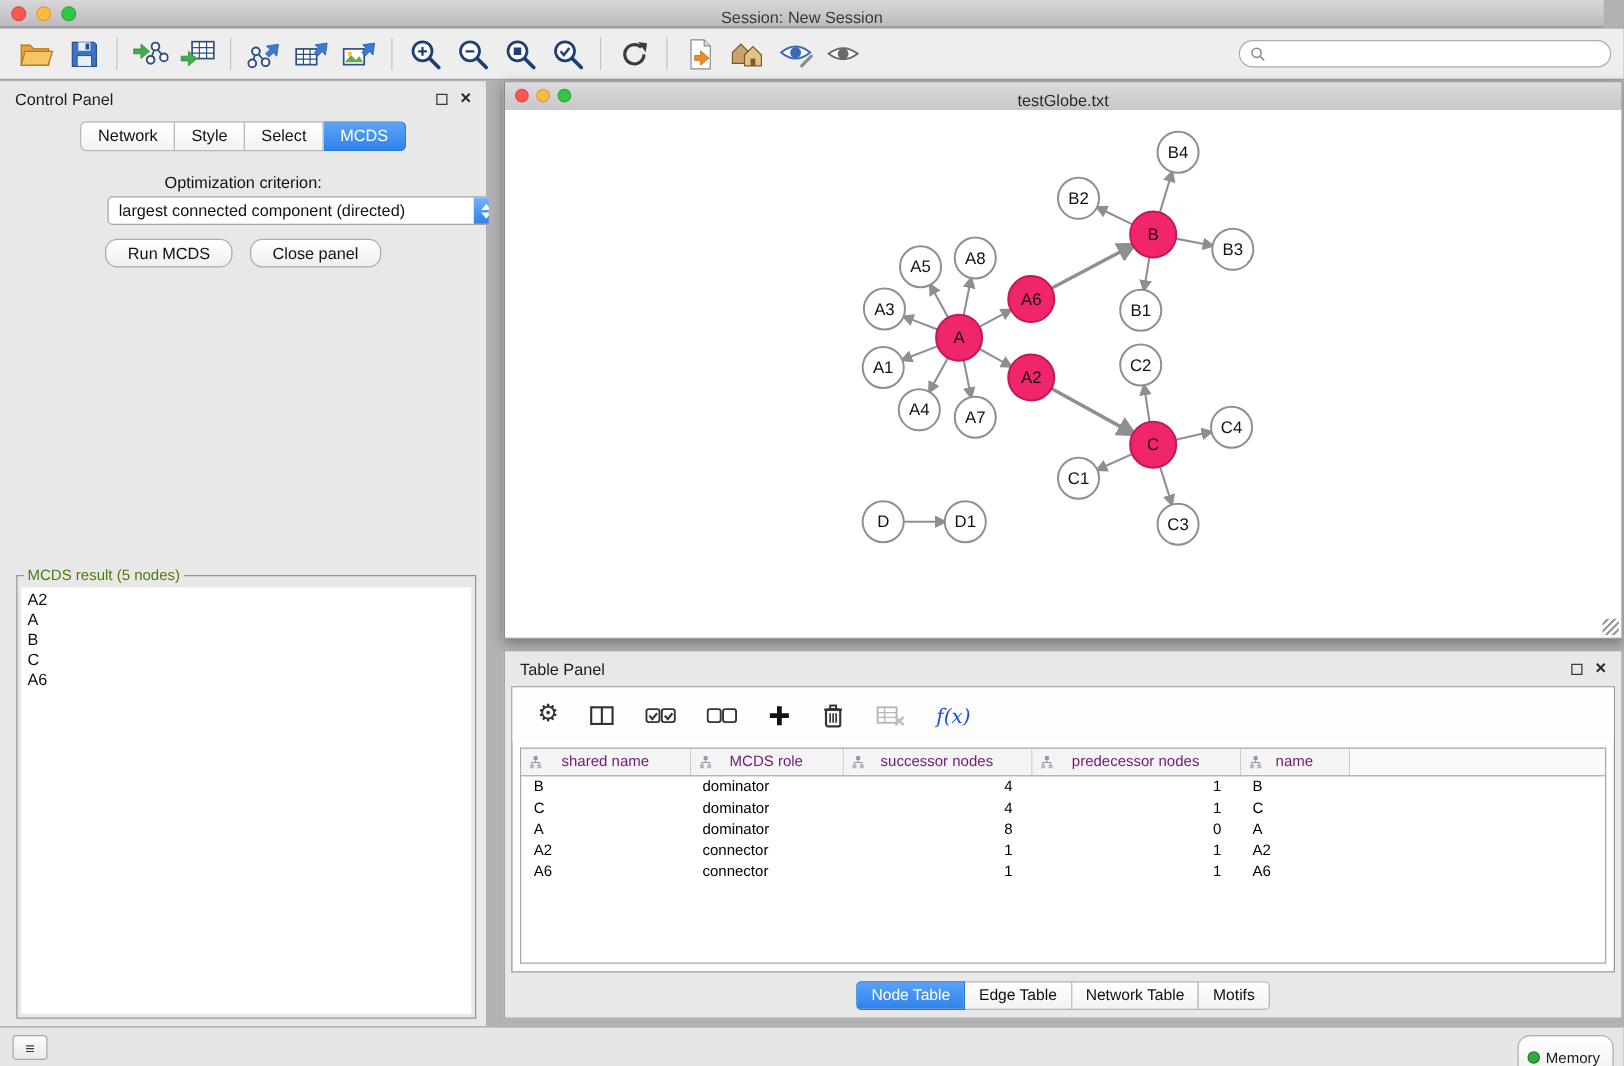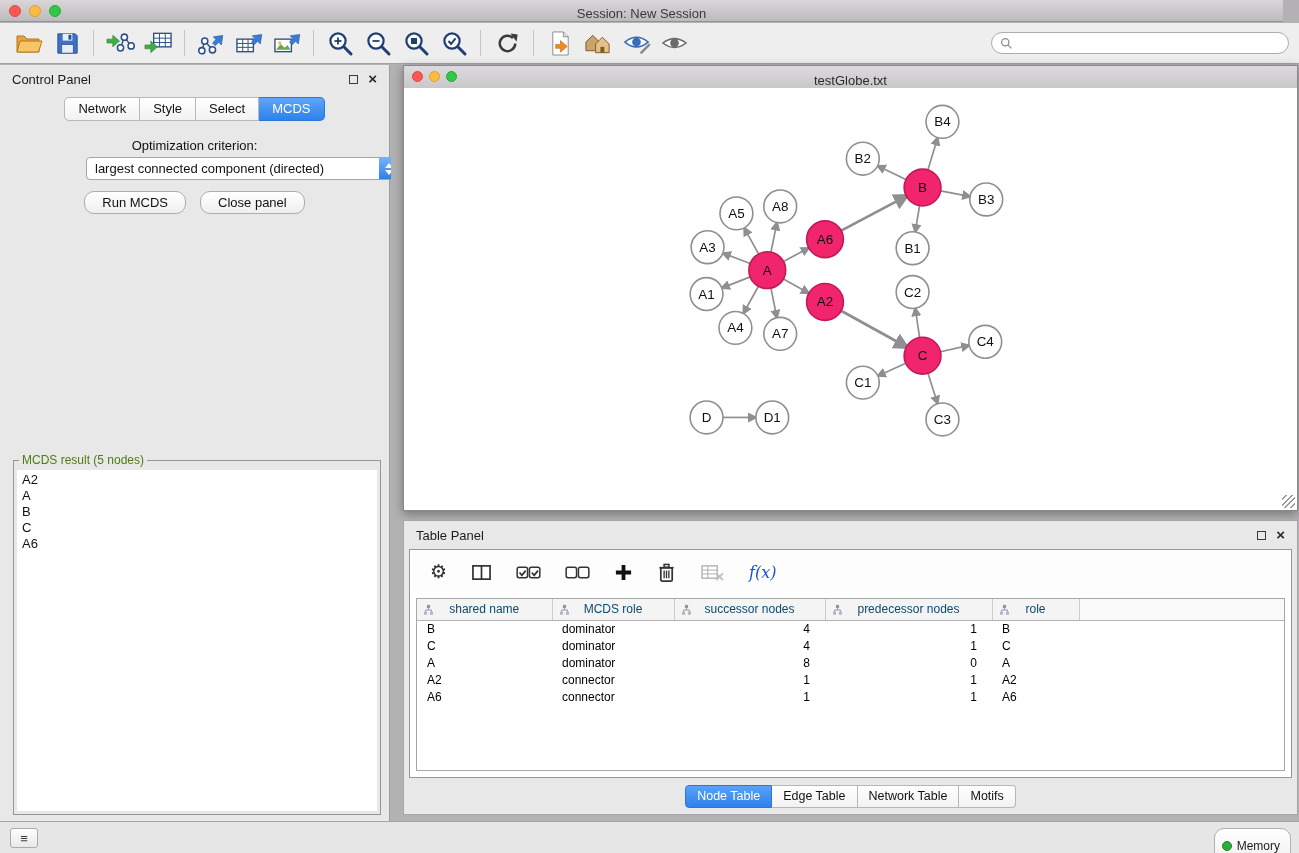--- a/index.html
+++ b/index.html
@@ -88,21 +88,21 @@
   .tp-toolbar { position:absolute; top:0; left:0; right:0; height:44px; background:#fdfdfd;
     display:flex; align-items:center; gap:24px; padding-left:20px; }
   .tp-tool { display:flex; align-items:center; justify-content:center; background:none; border:none; cursor:default; }
   .gear-glyph { font-size:19px; color:#2e2e2e; line-height:20px; }
   .fx-label { font-family:"DejaVu Serif",serif; font-style:italic; font-size:16px; color:#1d4ed8; }
 
   .table-wrap { position:absolute; top:48px; left:6px; right:6px; bottom:6px;
     border:1px solid #a8a6a8; background:#fff; overflow:hidden; }
   table.node-table { border-collapse:collapse; width:100%; table-layout:fixed; }
   table.node-table th { height:21px; background:#f4f4f4; border-right:1px solid #cccccc; border-bottom:1px solid #b5b3b5;
-    font-weight:400; font-size:12px; color:#0c4a6e; position:relative; text-align:center; }
+    font-weight:400; font-size:12px; color:#701a75; position:relative; text-align:center; }
   table.node-table th .col-icon { position:absolute; left:6px; top:5px; }
   table.node-table th.filler { background:#fafafa; border-right:none; }
   table.node-table td { font-size:12px; color:#000; padding:1.5px 10px; height:15.5px; white-space:nowrap; }
   table.node-table td.num { text-align:right; padding-right:15px; }
 
   .tp-tabs { position:absolute; bottom:6px; left:0; right:0; display:flex; justify-content:center; }
   .tp-tab { font-family:inherit; font-size:12.5px; padding:3px 11px 4px; color:#111;
     background:linear-gradient(#ffffff,#f2f2f2); border:1px solid #b7b5b7; border-left:none; cursor:default; }
   .tp-tab:first-child { border-left:1px solid #b7b5b7; border-radius:4px 0 0 4px; }
   .tp-tab:last-child { border-radius:0 4px 4px 0; }
@@ -543,21 +543,21 @@
                       <path d="M6 4.5 V6.5 M2.8 8.5 V6.5 H9.2 V8.5" fill="none" stroke="#8b97a8" stroke-width="1"></path>
                       <rect x="4.3" y="1" width="3.4" height="3.4" fill="#8b97a8"></rect>
                       <rect x="1.1" y="8.3" width="3.4" height="3.4" fill="#aeb8c6"></rect>
                       <rect x="7.5" y="8.3" width="3.4" height="3.4" fill="#aeb8c6"></rect>
                     </svg></span><span>predecessor nodes</span></th>
                 <th><span class="col-icon"><svg viewBox="0 0 12 12" width="11" height="11">
                       <path d="M6 4.5 V6.5 M2.8 8.5 V6.5 H9.2 V8.5" fill="none" stroke="#8b97a8" stroke-width="1"></path>
                       <rect x="4.3" y="1" width="3.4" height="3.4" fill="#8b97a8"></rect>
                       <rect x="1.1" y="8.3" width="3.4" height="3.4" fill="#aeb8c6"></rect>
                       <rect x="7.5" y="8.3" width="3.4" height="3.4" fill="#aeb8c6"></rect>
-                    </svg></span><span>role</span></th>
+                    </svg></span><span>name</span></th>
                 <th class="filler"></th>
               </tr>
             </thead>
           <tbody>
               <tr>
                 <td>B</td>
                 <td>dominator</td>
                 <td class="num">4</td>
                 <td class="num">1</td>
                 <td>B</td>

